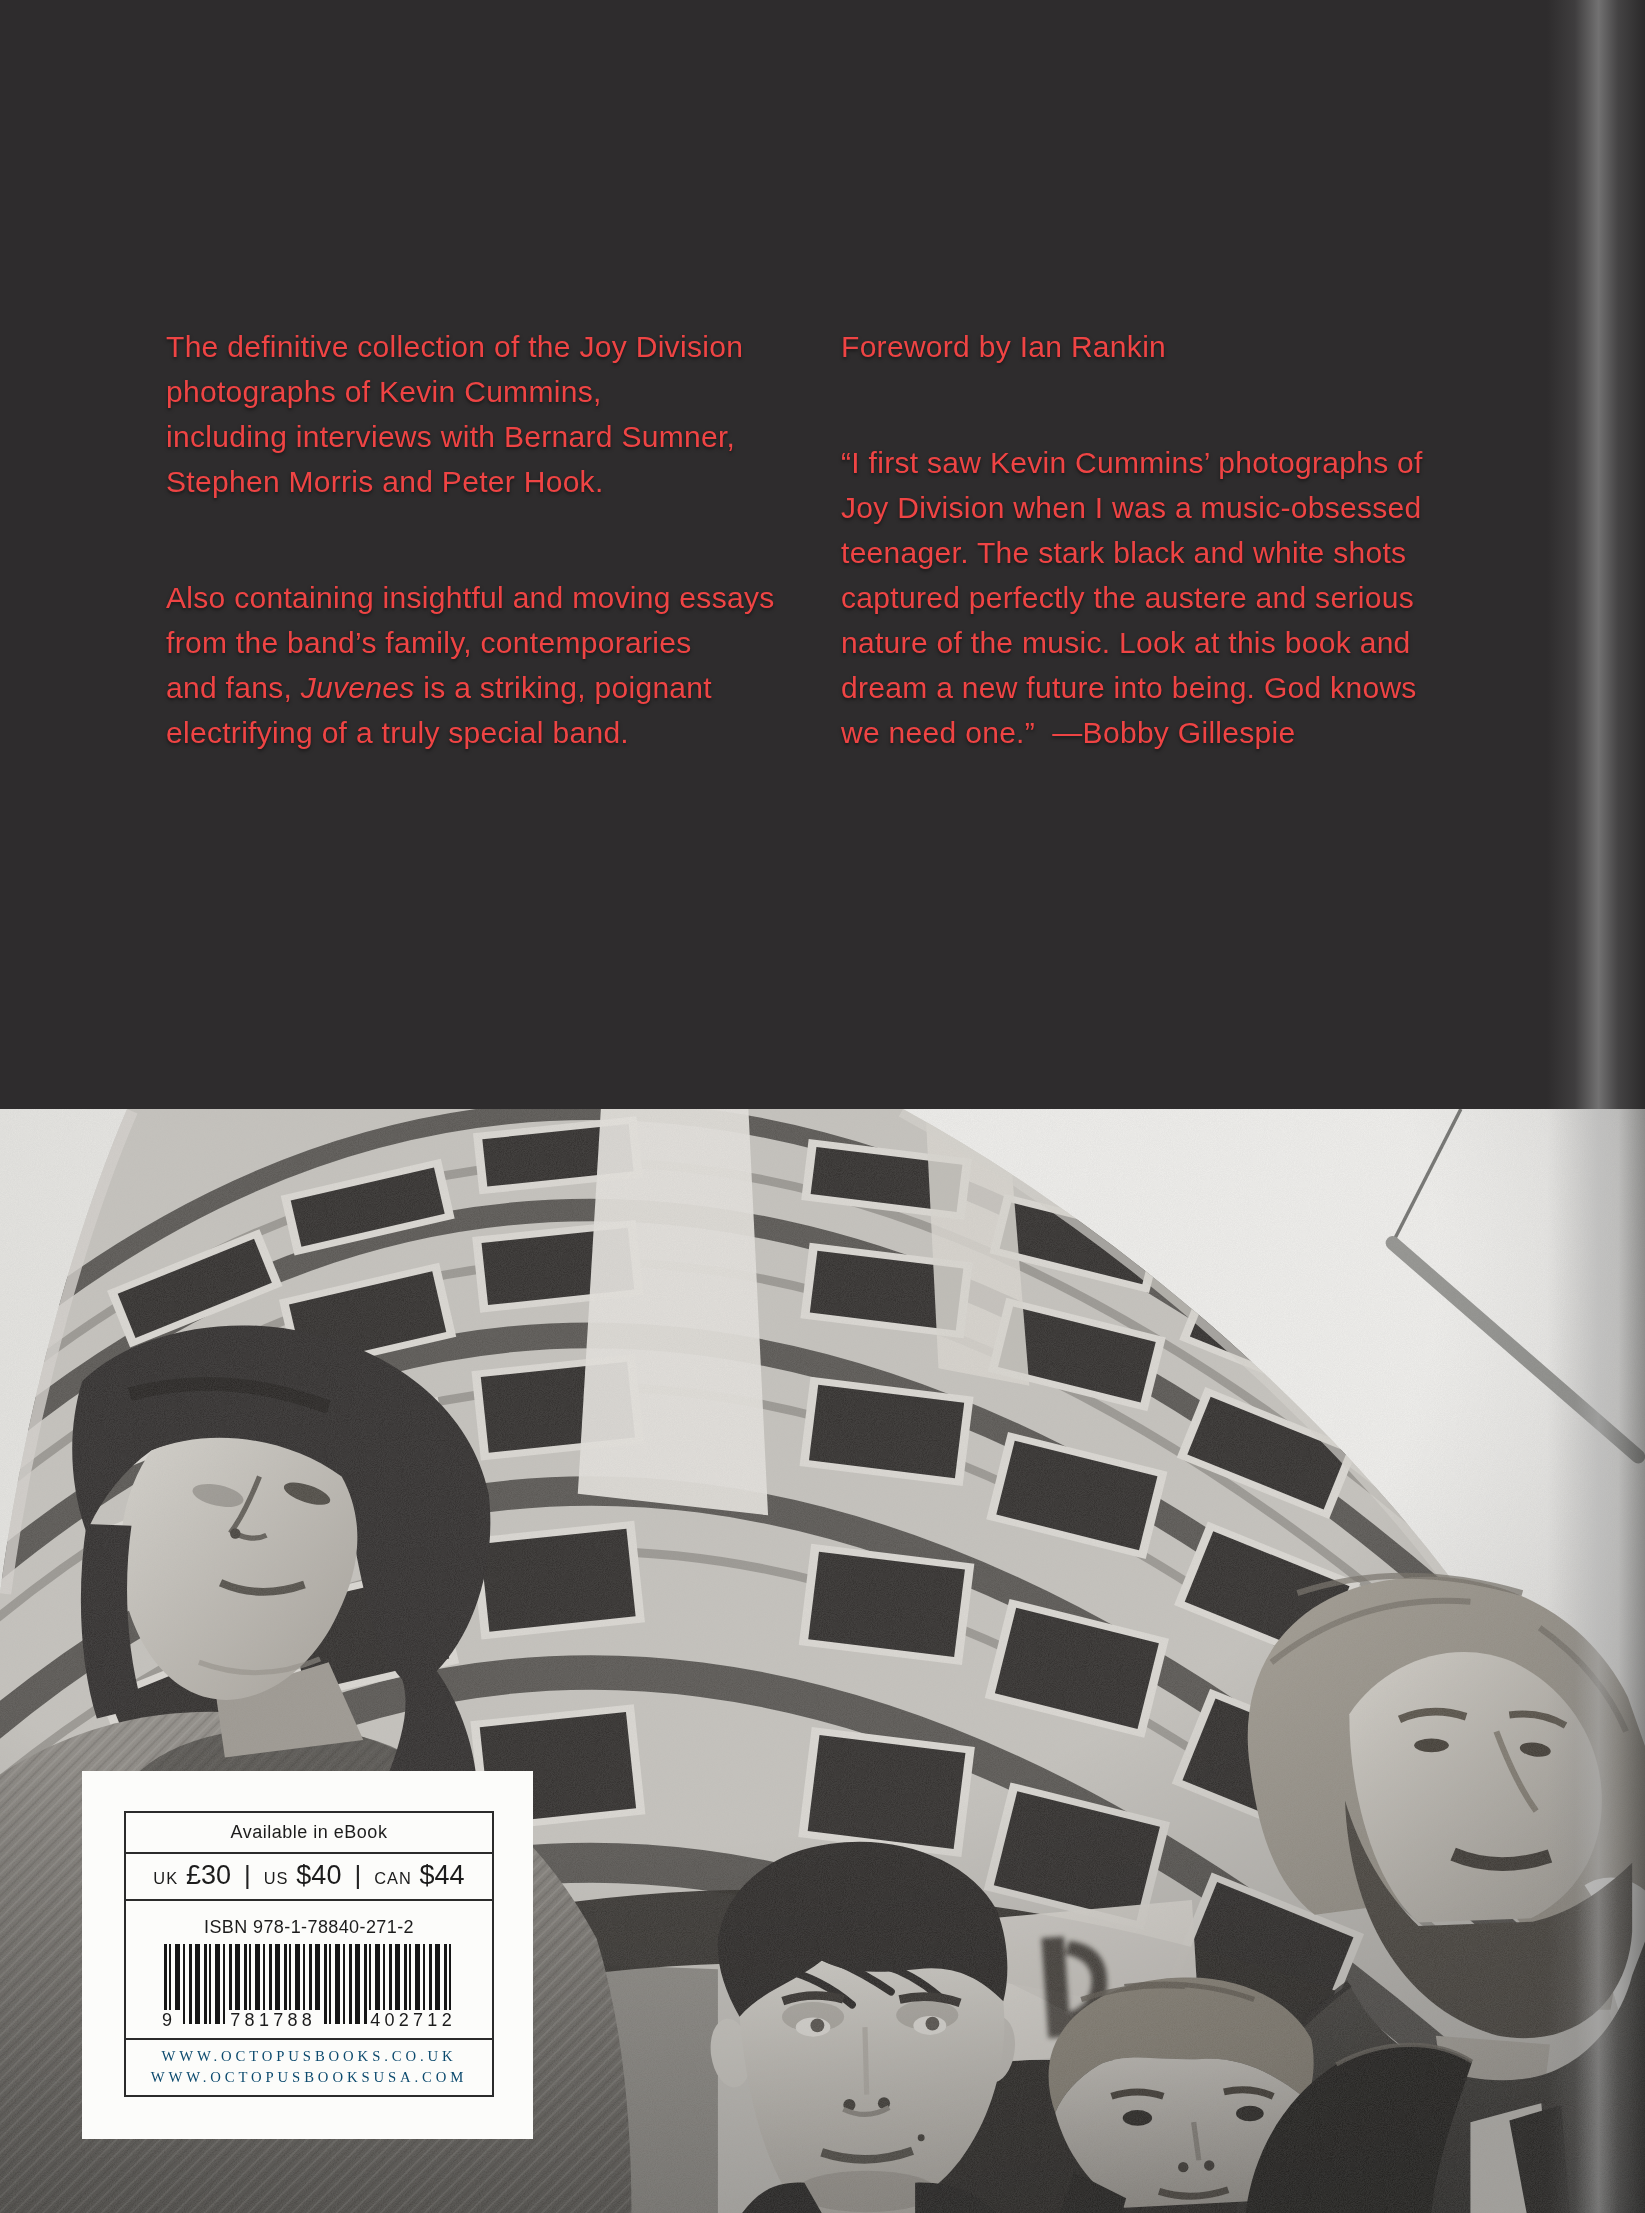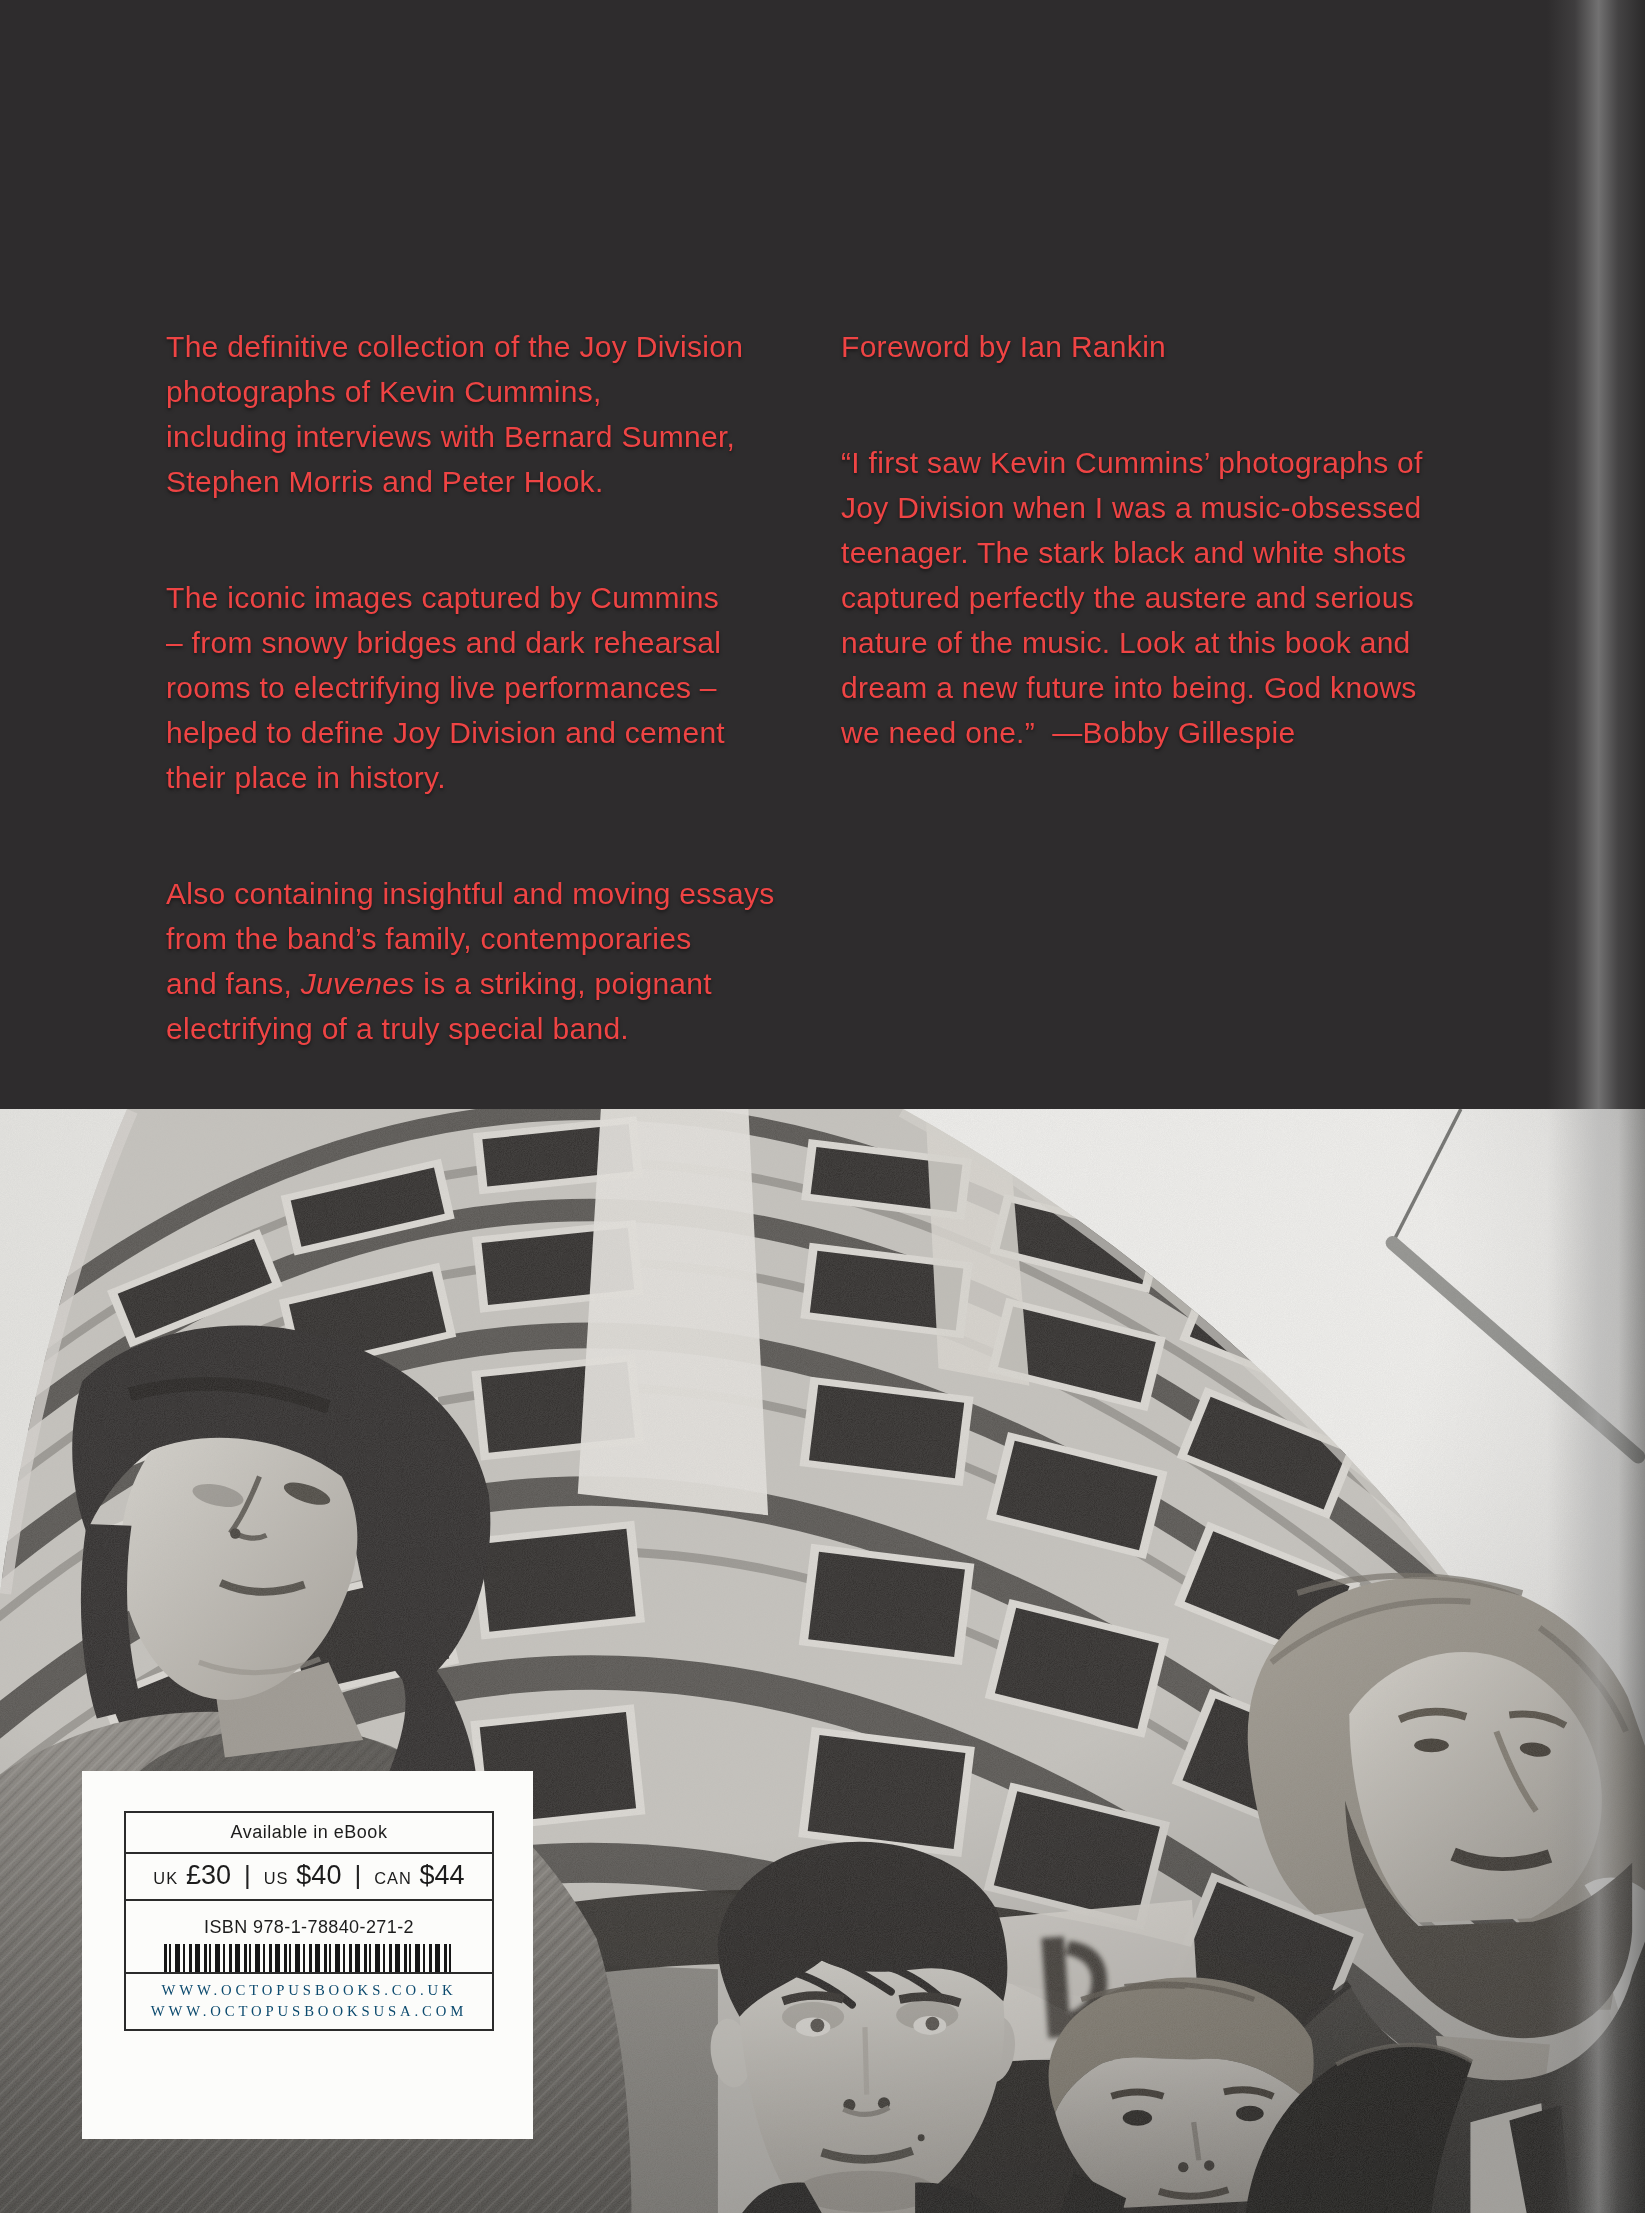--- a/index.html
+++ b/index.html
@@ -9,21 +9,21 @@
   .col{position:absolute;color:#ef4444;font-size:30px;line-height:45px;letter-spacing:0.3px;
        white-space:pre-line;text-shadow:0 1.7px 3.5px rgba(0,0,0,.5);}
   .col p{margin:0 0 26px 0;}
   .col-left{left:166px;top:279px;width:761px;}
   .col-right{left:841px;top:279px;width:778px;}
   .col em{font-style:italic;text-align:right;}
   
   .photo{position:absolute;left:0;top:1109px;width:1646px;height:1104px;display:block;}
   
   .isbn-box{position:absolute;left:82px;top:1771px;width:451px;height:368px;background:#fcfcfa;color:#1c1c1c;}
-  .isbn-inner{position:absolute;left:42px;top:40px;width:370px;height:220px;border:2.6px solid #2b2b2b;
+  .isbn-inner{position:absolute;left:42px;top:40px;width:370px;height:286px;border:2.6px solid #2b2b2b;
               display:flex;flex-direction:column;box-sizing:border-box;}
   .row{text-align:center;}
   .row+.row{border-top:2.6px solid #2b2b2b;}
   .ebook{font-size:18px;letter-spacing:0.5px;padding:8.6px 0 9.5px;}
   .prices{padding:6px 0 7.8px;display:flex;align-items:baseline;justify-content:center;}
   .cur{font-size:16.4px;letter-spacing:1px;margin-right:7.8px;}
   .amt{font-size:27px;}
   .sep{font-size:26px;margin:0 13px;color:#222;}
   .isbnrow{flex:1;padding-top:14px;overflow:hidden;}
   .isbn-num{font-size:18px;letter-spacing:0.4px;margin:2.6px 0 6px;}
@@ -50,25 +50,20 @@
 <body>
 
 <div class="cover">
 
   <div class="panel">
     <div class="col col-left">
       <p>The definitive collection of the Joy Division
 photographs of Kevin Cummins,
 including interviews with Bernard Sumner,
 Stephen Morris and Peter Hook.</p>
-      <p>The iconic images captured by Cummins
-– from snowy bridges and dark rehearsal
-rooms to electrifying live performances –
-helped to define Joy Division and cement
-their place in history.</p>
       <p><span>Also containing insightful and moving essays
 from the band’s family, contemporaries
 and fans, </span><em>Juvenes</em><span> is a striking, poignant
 electrifying of a truly special band.</span></p>
     </div>
     <div class="col col-right">
       <p>Foreword by Ian Rankin</p>
       <p>“I first saw Kevin Cummins’ photographs of
 Joy Division when I was a music-obsessed
 teenager. The stark black and white shots

